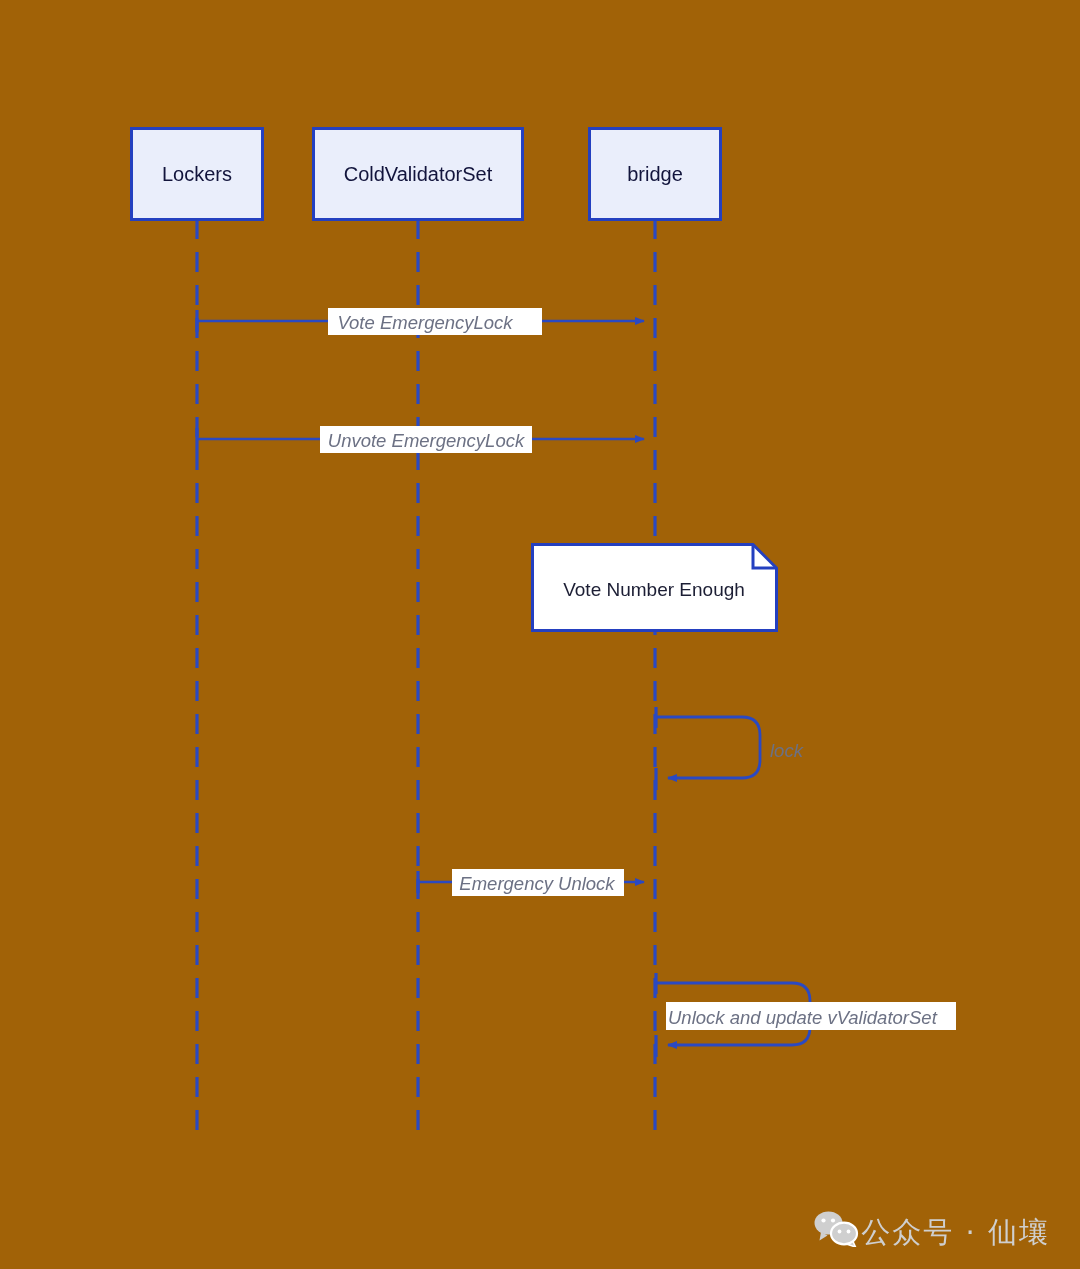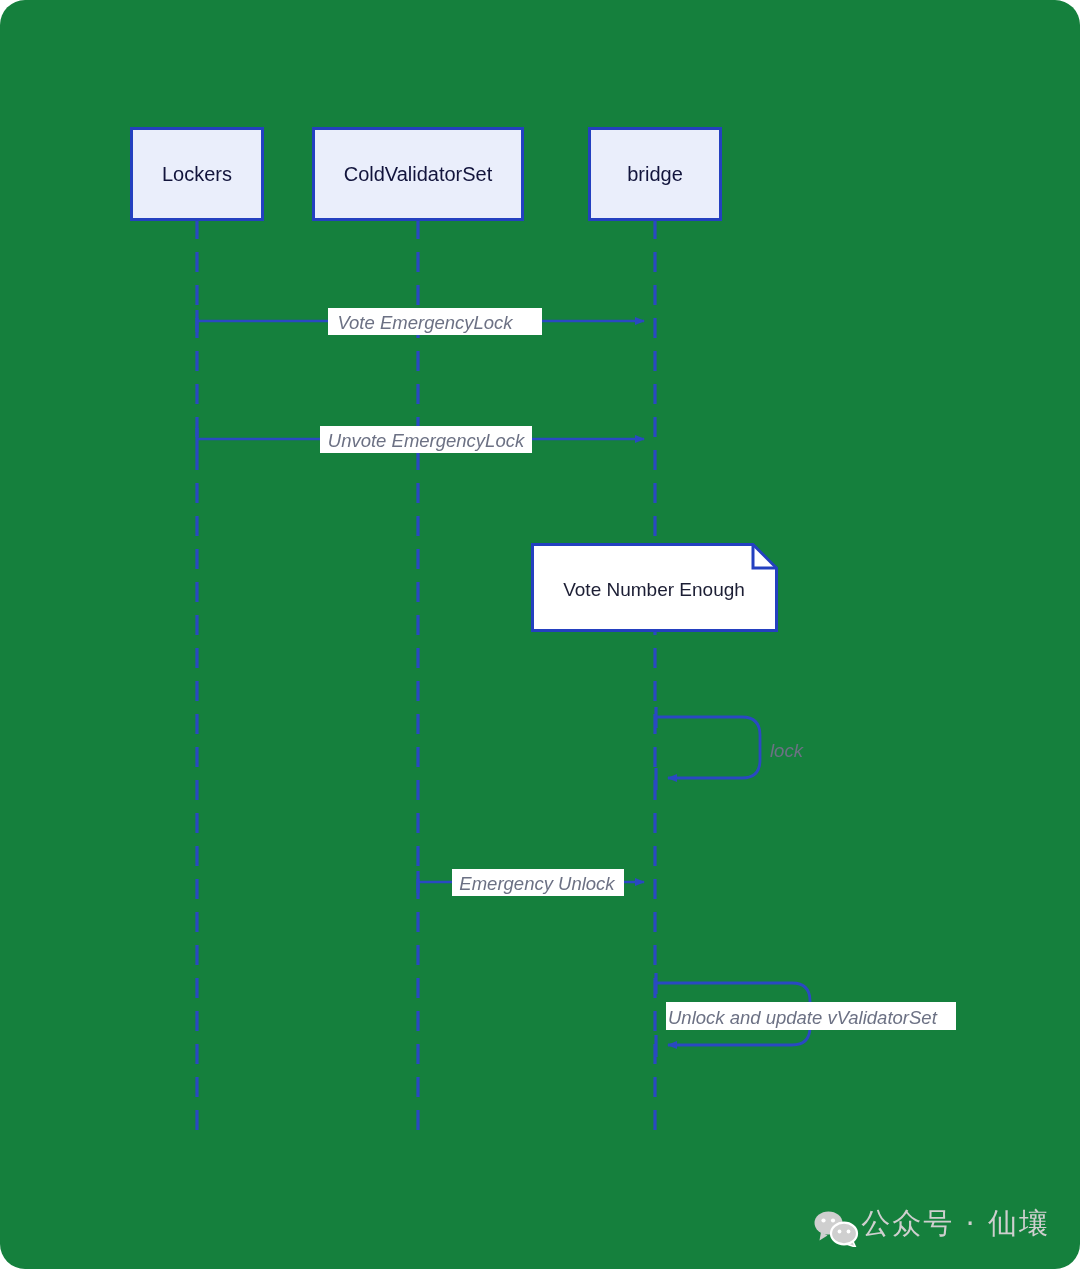--- a/index.html
+++ b/index.html
@@ -7,23 +7,22 @@
     padding: 0;
     background: #ffffff;
   }
   body {
     font-family: "Liberation Sans", sans-serif;
   }
   #canvas {
     position: relative;
     width: 1080px;
     height: 1269px;
-    background: #15803d;
+    background: #a16207;
     overflow: hidden;
-    border-radius: 25px;
   }
   #diagram-svg {
     position: absolute;
     left: 0;
     top: 0;
     width: 1080px;
     height: 1269px;
   }
   .participant-label {
     font-family: "Liberation Sans", sans-serif;
@@ -39,21 +38,21 @@
     font-family: "Liberation Sans", sans-serif;
     font-size: 18.5px;
     font-style: italic;
     fill: #6c7184;
   }
   .watermark {
     position: absolute;
     right: 30px;
     bottom: 22px;
     display: flex;
-    align-items: flex-start;
+    align-items: flex-end;
     gap: 2px;
     user-select: none;
   }
   .watermark-text {
     font-family: "DejaVu Sans", sans-serif;
     font-size: 29px;
     color: #cfcfcf;
     letter-spacing: 2px;
     line-height: 1;
   }

